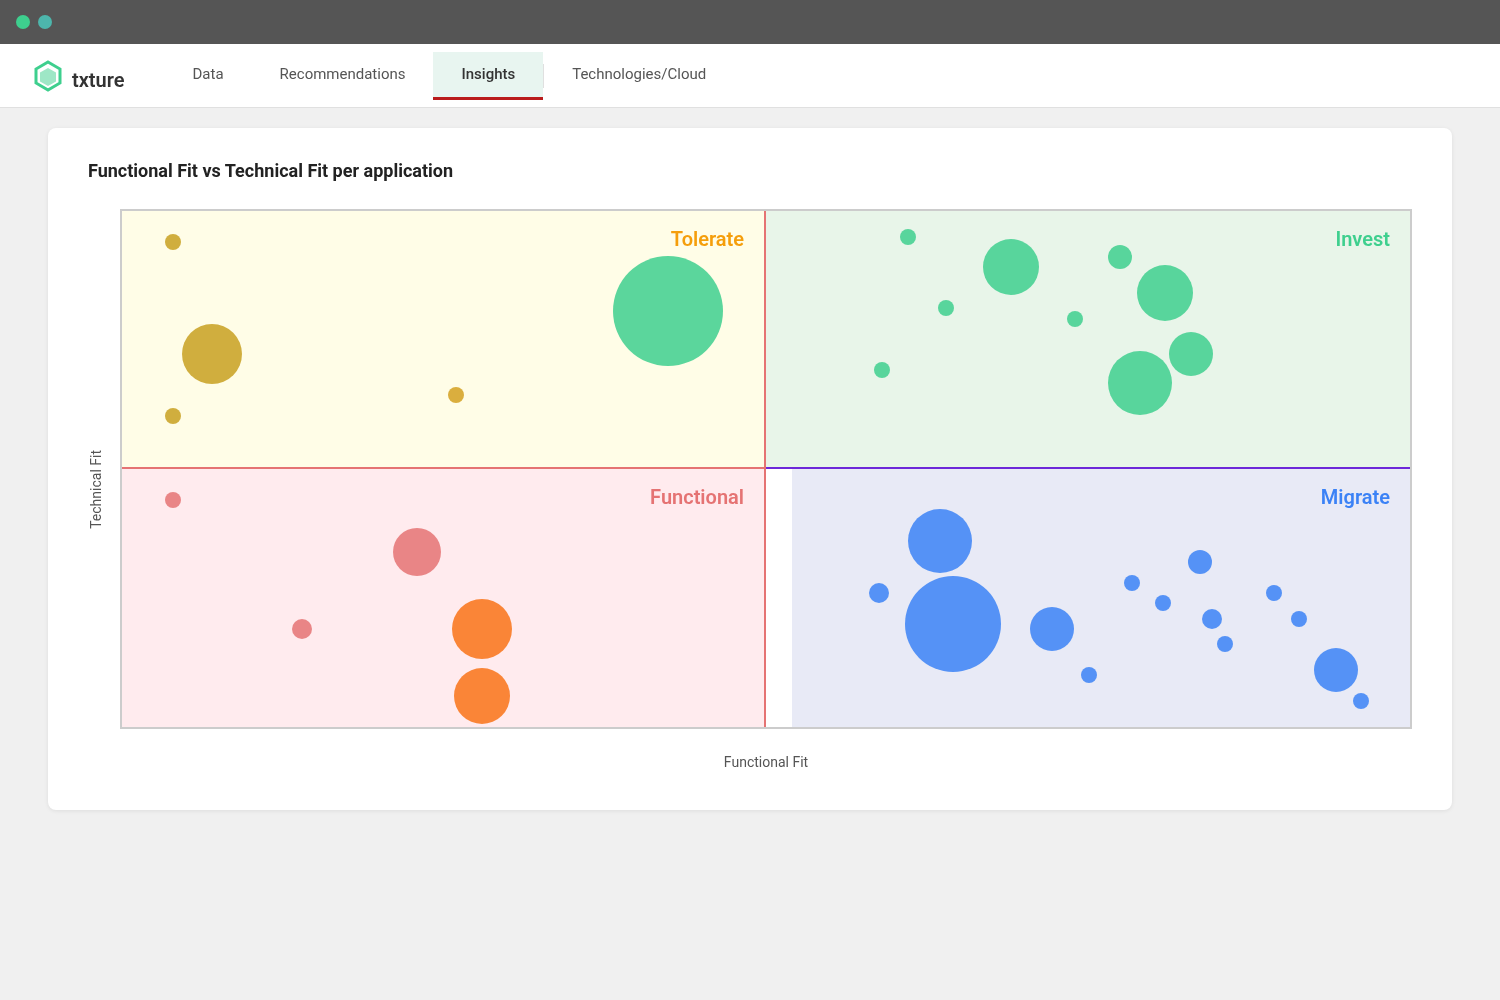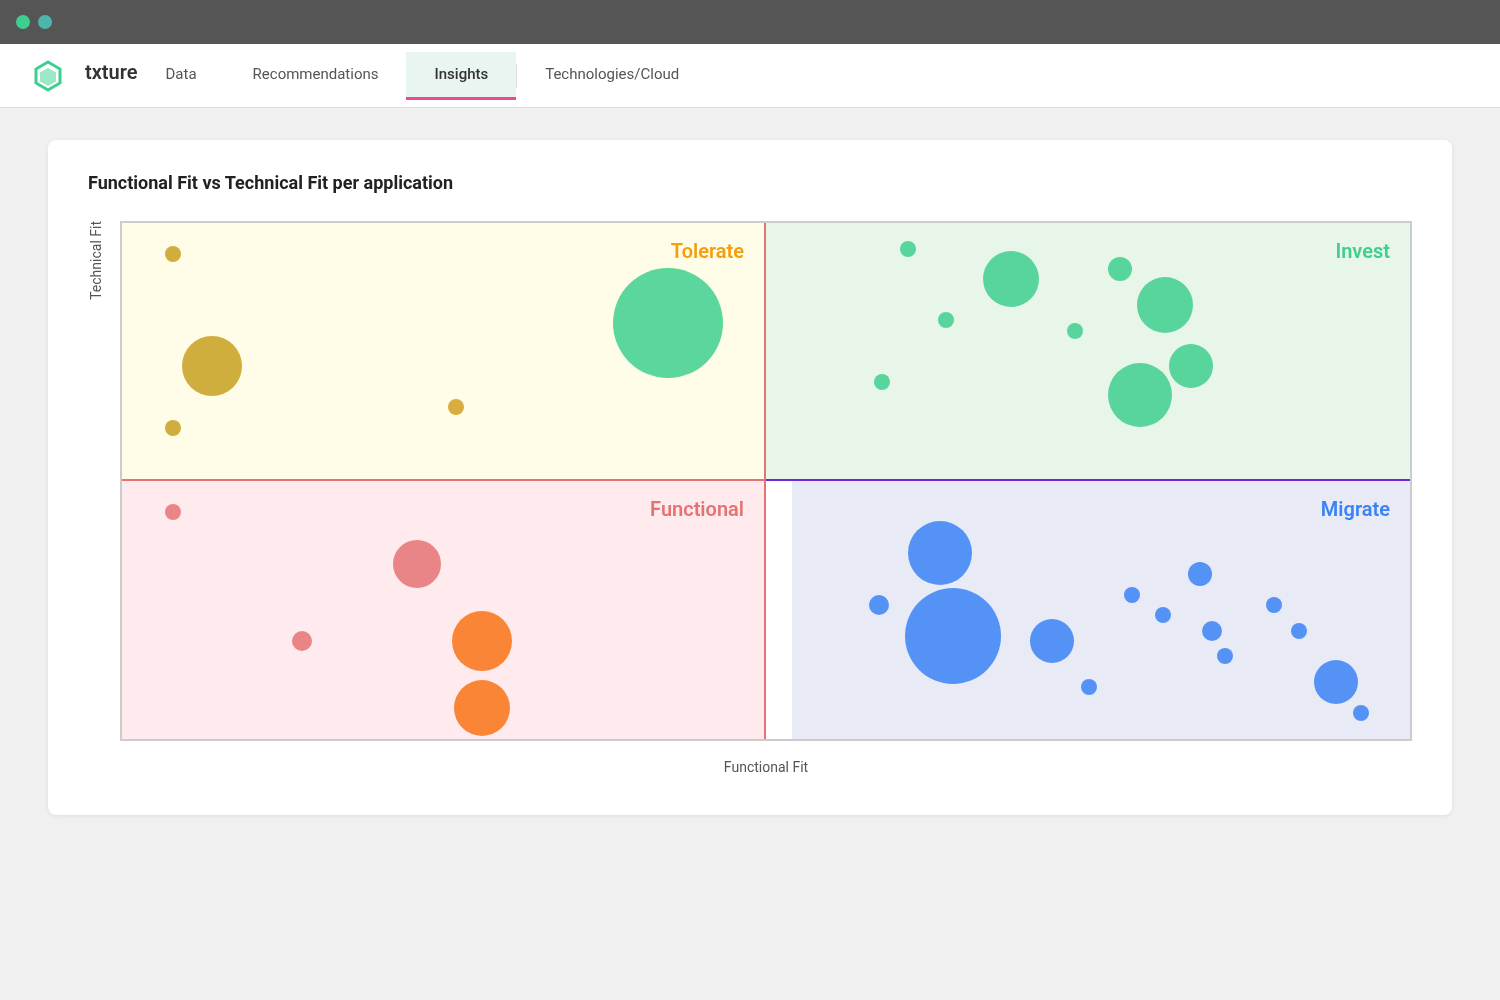--- a/index.html
+++ b/index.html
@@ -32,22 +32,23 @@
       background: #fff;
       height: 64px;
       display: flex;
       align-items: center;
       border-bottom: 1px solid #e0e0e0;
       padding: 0 32px;
       gap: 0;
     }
     .logo {
       display: flex;
-      align-items: flex-start;
-      gap: 21px;
+      align-items: flex-end;
+      gap: 8px;
+      margin-right: 40px;
     }
     .logo-icon {
       width: 32px;
       height: 32px;
     }
     .logo-text {
       font-size: 20px;
       font-weight: 600;
       color: #333;
     }
@@ -63,50 +64,50 @@
       font-size: 15px;
       color: #555;
       cursor: pointer;
       border-bottom: 3px solid transparent;
       height: 100%;
       text-decoration: none;
     }
     .nav-item.active {
       color: #333;
       background: #e8f5f0;
-      border-bottom: 3px solid #ec4899;
+      border-bottom: 3px solid #b91c1c;
       font-weight: 500;
     }
     .nav-divider {
       width: 1px;
       background: #e0e0e0;
       margin: 12px 0;
     }
 
     
     .main-content {
-      padding: 32px 48px;
+      padding: 20px 48px;
     }
     .chart-card {
       background: #fff;
       border-radius: 8px;
       padding: 32px 40px 40px;
       box-shadow: 0 1px 4px rgba(0,0,0,0.08);
     }
     .chart-title {
       font-size: 18px;
       font-weight: 700;
       color: #222;
       margin-bottom: 28px;
     }
 
     
     .chart-wrapper {
       display: flex;
-      align-items: flex-start;
+      align-items: center;
       gap: 0;
     }
     .y-axis-label {
       writing-mode: vertical-rl;
       transform: rotate(180deg);
       font-size: 14px;
       color: #555;
       margin-right: 16px;
       white-space: nowrap;
     }
@@ -154,21 +155,21 @@
     }
     .q-tolerate .q-label { color: #f59e0b; }
     .q-invest .q-label { color: #3ecf8e; }
     .q-eliminate .q-label { color: #e57373; }
     .q-migrate .q-label { color: #3b82f6; }
 
     .x-axis-label {
       text-align: center;
       font-size: 14px;
       color: #555;
-      margin-top: 18px;
+      margin-top: 25px;
     }
 
     
     .bubble {
       position: absolute;
       border-radius: 50%;
       transform: translate(-50%, -50%);
     }
   </style>
 </head>

